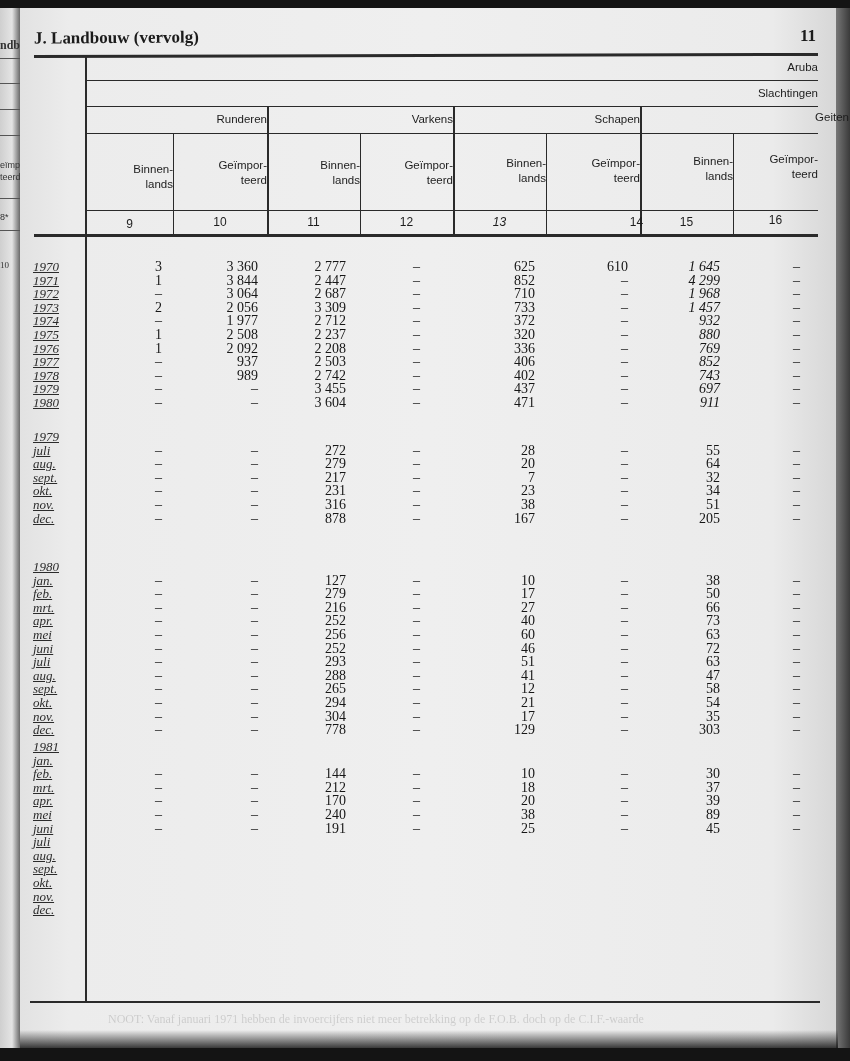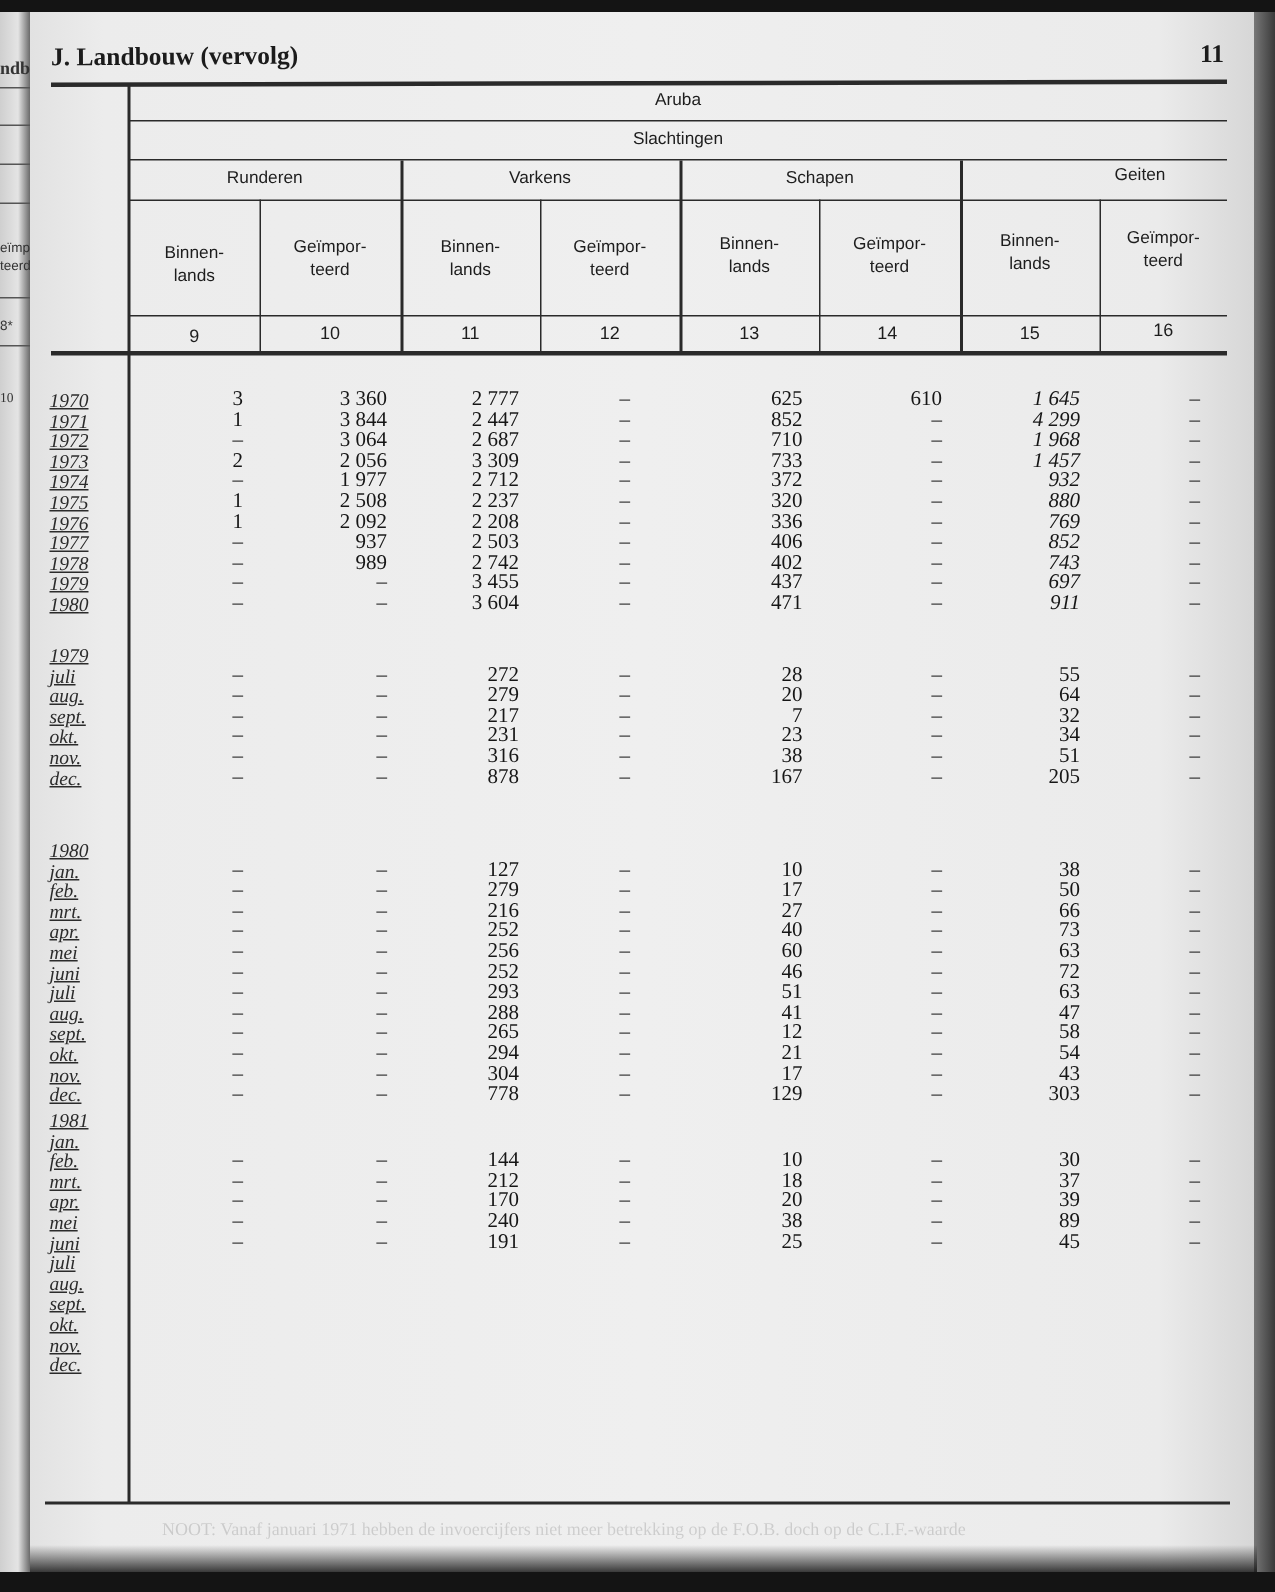--- a/index.html
+++ b/index.html
@@ -27,21 +27,21 @@
     position: absolute; left: 34px; top: 28px; font-size: 17px; font-weight: bold; color: #1b1b1b;
     transform: rotate(-0.4deg);
   }
   .pagenum {
     position: absolute; left: 800px; top: 26px; font-size: 17px; font-weight: bold; color: #1b1b1b;
   }
   .hline { position: absolute; background: #2a2a2a; }
   .vline { position: absolute; background: #2a2a2a; width: 1.5px; }
   .hdr {
     position: absolute; font-family: "Liberation Sans", sans-serif; font-size: 11.5px; color: #1d1d1d;
-    text-align: center; line-height: 15px;
+    text-align: right; line-height: 15px;
   }
   .colnum {
     position: absolute; font-family: "Liberation Sans", sans-serif; font-size: 12px; color: #1d1d1d;
     text-align: center; top: 215px;
   }
   .stub {
     position: absolute; left: 33px; font-style: italic; font-size: 13px; color: #2b2b2b;
     line-height: 13.6px;
   }
   .stub div { height: 13.6px; text-decoration: underline; }
@@ -139,22 +139,22 @@
   </div>
 <div class="hdr" style="left:733px; width:85px; top:152px;">
     <div>Geïmpor-</div>
     <div>teerd</div>
   </div>
 
 <div class="colnum" style="left:86px; width:87px; top:217px;">9</div>
 <div class="colnum" style="left:173px; width:94px;">10</div>
 <div class="colnum" style="left:267px; width:93px;">11</div>
 <div class="colnum" style="left:360px; width:93px;">12</div>
-<div class="colnum" style="left:453px; width:93px;">13</div>
-<div class="colnum" style="left:546px; width:91px;">14</div>
+<div class="colnum" style="left:453px; width:93px;font-style:italic;">13</div>
+<div class="colnum" style="left:546px; width:91px;padding-left:45px;">14</div>
 <div class="colnum" style="left:640px; width:93px;">15</div>
 <div class="colnum" style="left:733px; width:85px; top:213px;">16</div>
 
 <div id="body">
     <div class="stub" style="top: 260px;">
       <div>1970</div>
       <div>1971</div>
       <div>1972</div>
       <div>1973</div>
       <div>1974</div>
@@ -460,21 +460,21 @@
       <div>38</div>
       <div>50</div>
       <div>66</div>
       <div>73</div>
       <div>63</div>
       <div>72</div>
       <div>63</div>
       <div>47</div>
       <div>58</div>
       <div>54</div>
-      <div>43</div>
+      <div>35</div>
       <div>303</div>
     </div>
     <div class="col" style="top: 560px; left: 740px; width: 60px;">
       <div>&nbsp;</div>
       <div>–</div>
       <div>–</div>
       <div>–</div>
       <div>–</div>
       <div>–</div>
       <div>–</div>

